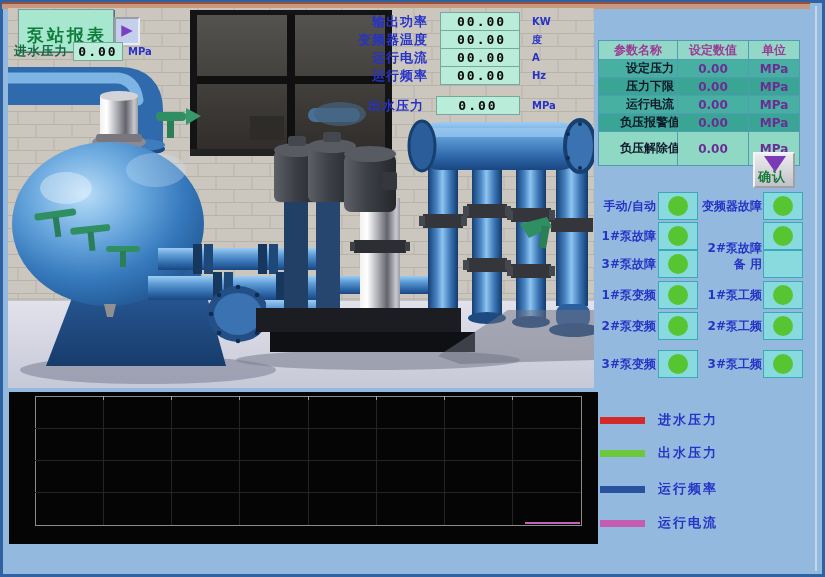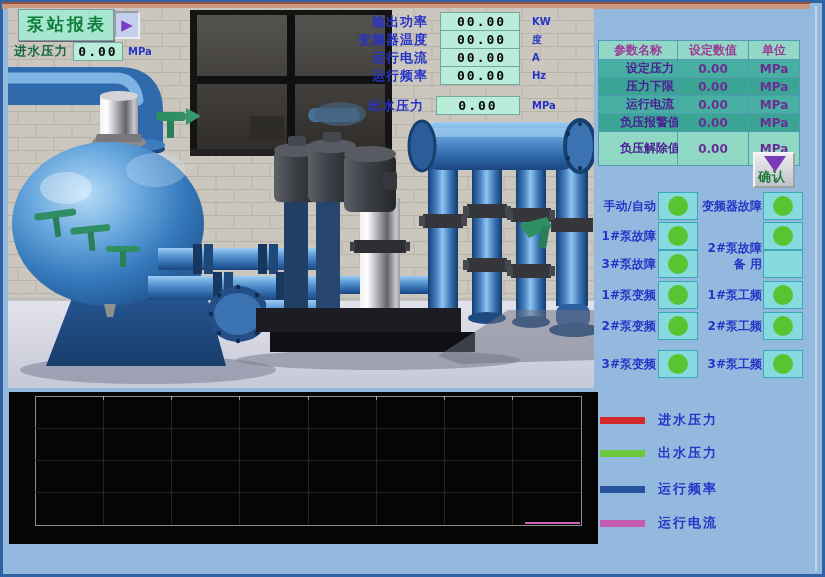--- a/index.html
+++ b/index.html
@@ -8,21 +8,21 @@
   .top-strip{position:absolute;left:2px;top:2px;width:808px;height:5px;background:#c8997c;border-top:2px solid #97503e;}
   .right-inner-line{position:absolute;right:8px;top:6px;bottom:6px;width:2px;background:#d6e4f2;opacity:.7;}
 
   
   .scene{position:absolute;left:8px;top:8px;width:586px;height:380px;overflow:hidden;}
   .scene svg{display:block;}
 
   
   .report-btn{position:absolute;left:10px;top:1px;display:flex;align-items:center;cursor:pointer;}
   .report-text{background:#a7e7d0;border:1px solid #7f9a9a;box-shadow:1px 1px 0 #667;
-    color:#0f7d3a;font-weight:bold;font-size:17px;letter-spacing:3px;padding:3px 6px 4px 8px;}
+    color:#0f7d3a;font-weight:bold;font-size:17px;letter-spacing:3px;padding:14px 6px 4px 8px;}
   .report-tri{width:26px;height:28px;background:#c4cfec;border:2px inset #e8eef8;box-sizing:border-box;
     display:flex;align-items:center;justify-content:center;color:#7b3fc4;font-size:15px;line-height:1;}
   .inlet-row{position:absolute;left:6px;top:34px;display:flex;align-items:center;gap:5px;}
   .inlet-label{color:#156b3f;font-weight:bold;font-size:12.5px;letter-spacing:1px;}
   .val-box{background:#b9ecd9;border:1px solid #76a8a0;color:#0a0a0a;font-family:"DejaVu Sans Mono",monospace;
     font-weight:bold;font-size:13px;letter-spacing:2px;text-align:center;}
   .inlet-row .val-box{width:48px;padding:1px 0;}
   .unit{color:#2633c6;font-weight:bold;font-size:10px;}
   .readout-row{position:absolute;left:300px;width:252px;height:17px;display:flex;align-items:center;justify-content:flex-end;gap:12px;}
   .readout-label{color:#2633c6;font-weight:bold;font-size:13px;letter-spacing:1px;white-space:nowrap;}
@@ -34,21 +34,21 @@
 
   
   .panel{position:absolute;left:596px;top:0;width:229px;height:577px;}
   .panel-title{position:absolute;left:24px;top:5px;width:152px;height:24px;background:#9fe0cc;
     border:1px solid #8a9aa0;box-shadow:1px 1px 0 #678;color:#0f8040;font-weight:bold;font-size:15px;
     letter-spacing:2px;display:flex;align-items:center;justify-content:center;}
   .ptable{position:absolute;left:2px;top:40px;display:grid;grid-template-columns:78px 70px 50px;
     gap:1px;background:#4f9cb4;border:1px solid #4f9cb4;}
   .cell{display:flex;align-items:center;justify-content:center;font-weight:bold;font-size:12px;white-space:nowrap;}
   .cell.hdr{height:18px;background:#93d8c6;color:#9c3a96;}
-  .cell.name{color:#4c1d95;padding-left:24px;}
+  .cell.name{color:#0f172a;padding-left:24px;}
   .cell.val,.cell.un{color:#6b2d94;}
   .row-a{height:17px;background:#47b0a2;}
   .row-b{height:17px;background:#3aa495;}
   .row-c{height:33px;background:#8fd8c4;}
   .confirm-btn{position:absolute;left:157px;top:152px;width:42px;height:36px;cursor:pointer;
     background:linear-gradient(#ececee,#c2c2ca);border:2px outset #f4f4f6;box-sizing:border-box;}
   .confirm-tri{position:absolute;left:9px;top:2px;width:0;height:0;
     border-left:11px solid transparent;border-right:11px solid transparent;border-top:16px solid #7a3ab8;}
   .confirm-label{position:absolute;left:3px;bottom:0px;color:#1a7a3a;font-weight:bold;font-size:13px;letter-spacing:1px;}
 

